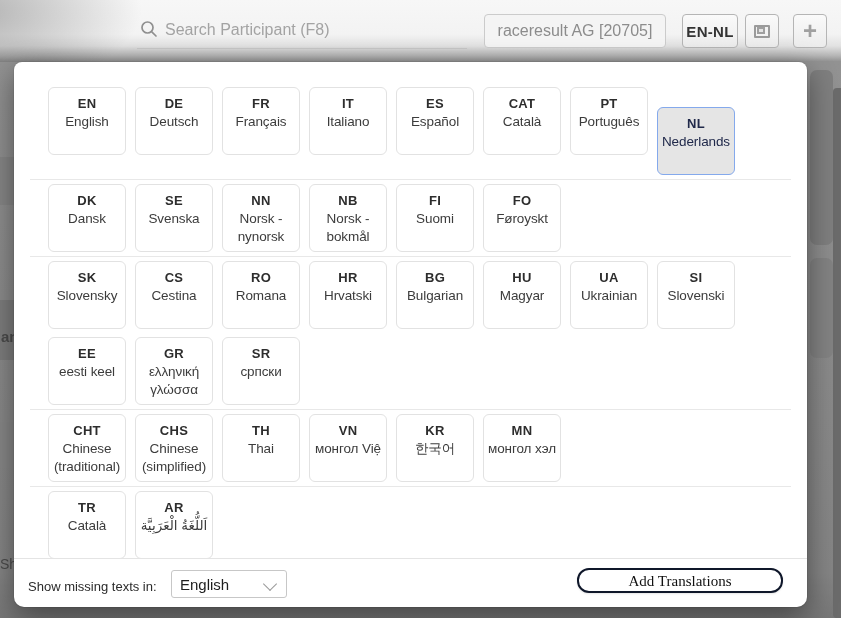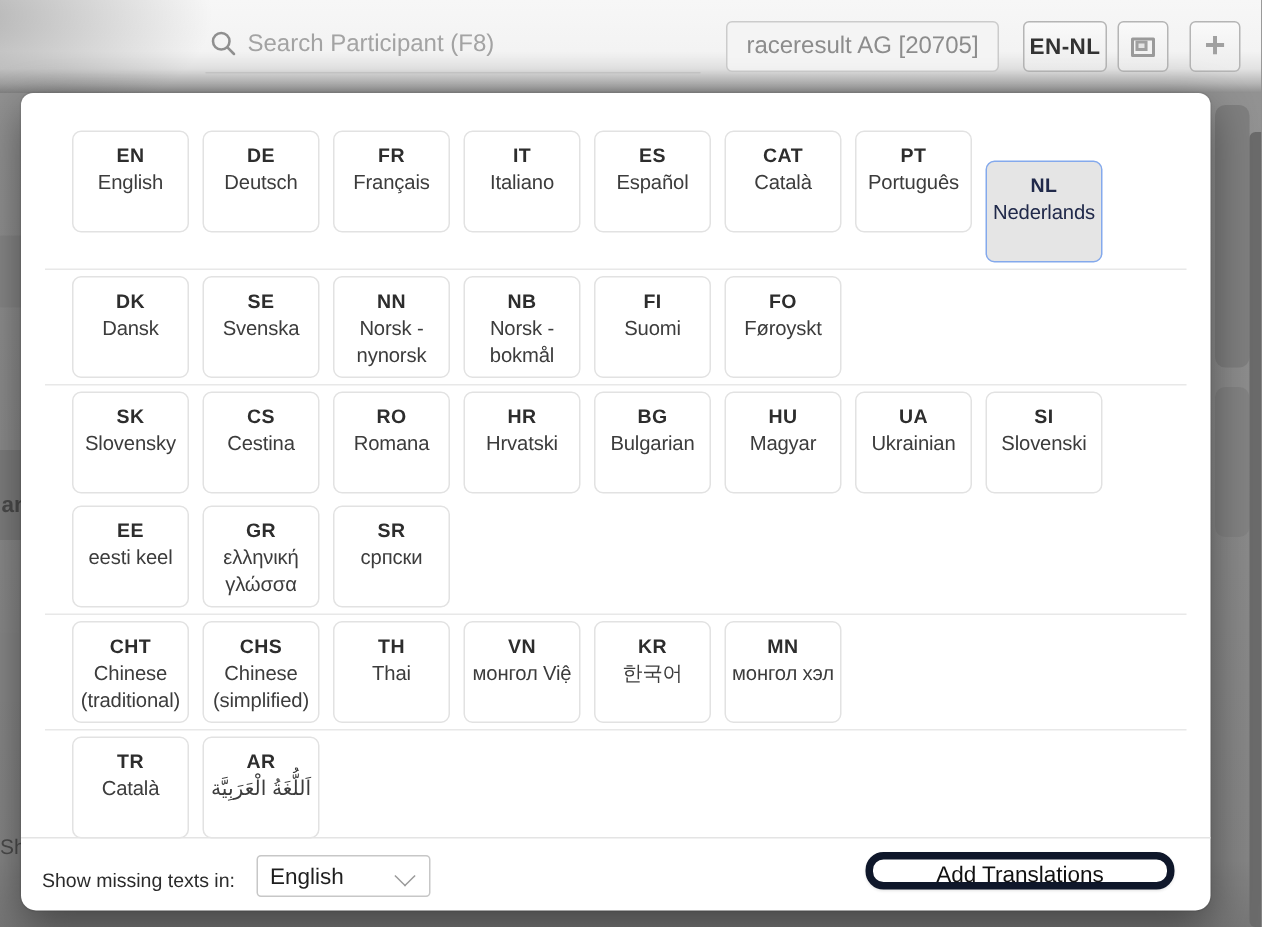--- a/index.html
+++ b/index.html
@@ -74,22 +74,22 @@
     position:absolute;left:157px;top:508px;width:116px;height:28px;box-sizing:border-box;
     border:1px solid #c7c7c7;border-radius:3px;background:#fff;cursor:pointer;
     display:flex;align-items:center;padding-left:8px;font-size:15px;color:#1e1e1e;
   }
   .chevron{
     position:absolute;right:11px;top:8px;width:9px;height:9px;
     border-left:1.5px solid #9a9a9a;border-bottom:1.5px solid #9a9a9a;transform:rotate(-45deg);
   }
   .add-btn{
     position:absolute;right:24px;top:506px;width:206px;height:25px;box-sizing:border-box;
-    border:5px solid #0f172a;border-radius:12px;background:#fff;box-shadow:0 1px 2px rgba(0,0,0,.10);
-    font-size:15px;color:#111;text-align:center;line-height:22px;cursor:pointer;
+    border:2px solid #0f172a;border-radius:12px;background:#fff;box-shadow:0 1px 2px rgba(0,0,0,.10);
+    font-size:15px;color:#111;text-align:center;line-height:22px;cursor:pointer;font-family:Liberation Serif, serif;
   }
 </style>
 </head>
 <body>
 
 <div class="page">
 
   <div class="backdrop">
     <div class="bd-band bd-band1"></div>
     <div class="bd-band bd-band2"></div>

